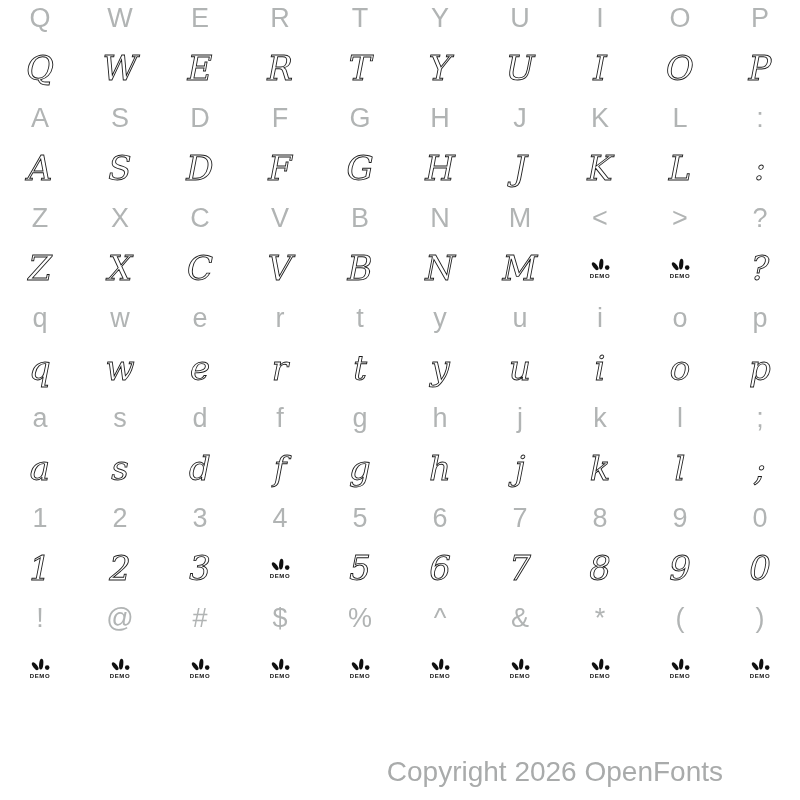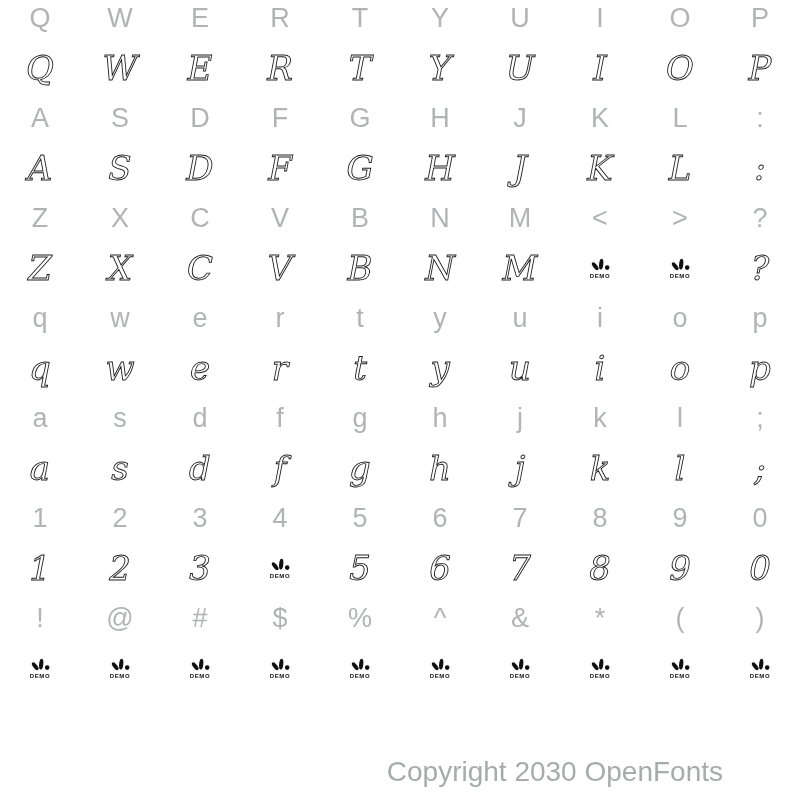--- a/index.html
+++ b/index.html
@@ -650,14 +650,14 @@
         <ellipse cx="5.2" cy="8.2" rx="2.1" ry="4.6" transform="rotate(-38 5.2 8.2)"></ellipse>
         <ellipse cx="11.2" cy="6.2" rx="2.1" ry="5.4" transform="rotate(6 11.2 6.2)"></ellipse>
         <circle cx="17.2" cy="9.6" r="2.3"></circle>
       </g>
     </svg>
     <span class="demo-label">DEMO</span>
   </span>
 </div>
       </div>
     </div>
-  <div id="copyright">Copyright 2030 OpenFonts</div>
+  <div id="copyright">Copyright 2026 OpenFonts</div>
 </div>
 
 </body></html>

